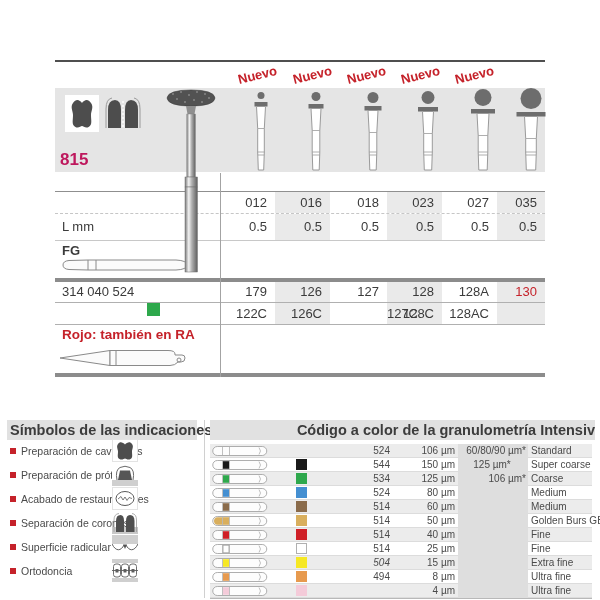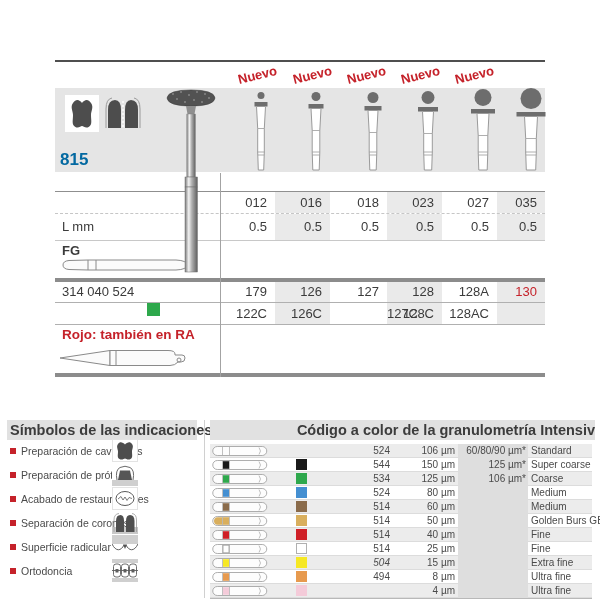--- a/index.html
+++ b/index.html
@@ -5,21 +5,21 @@
   html,body{margin:0;padding:0;background:#fff;}
   .page{position:relative;width:600px;height:600px;background:#ffffff;overflow:hidden;
         font-family:"Liberation Sans", sans-serif;color:#3b3b3b;}
   .abs{position:absolute;}
   
   .product-table{position:absolute;left:55px;top:60px;width:490px;height:322px;}
   .top-border{position:absolute;left:0;top:0;width:490px;height:2px;background:#4f4f4f;}
   .band{position:absolute;left:0;top:28px;width:490px;height:84px;background:#e5e5e5;}
   .tooth-box{position:absolute;left:10px;top:7px;width:34px;height:37px;background:#fff;}
   .sep-box{position:absolute;left:49px;top:7px;width:38px;height:37px;}
-  .prod-num{position:absolute;left:5px;top:62px;font-size:17px;font-weight:bold;color:#0369a1;}
+  .prod-num{position:absolute;left:5px;top:62px;font-size:17px;font-weight:bold;color:#be185d;}
   .nuevo{position:absolute;font-size:13px;font-weight:bold;transform:rotate(-14deg);transform-origin:left bottom;white-space:nowrap;}
   .hline{position:absolute;left:0;width:490px;}
   .vdivider{position:absolute;left:165px;top:113px;width:1px;height:204px;background:#a3a3a3;}
   .row-label{position:absolute;left:7px;font-size:13px;white-space:nowrap;}
   .cell{position:absolute;font-size:13px;text-align:right;white-space:nowrap;}
   .shade{position:absolute;background:#eaeaea;}
   .rojo-note{position:absolute;left:7px;top:267px;font-size:13.5px;font-weight:bold;}
   .green-sq{position:absolute;left:92px;top:243px;width:13px;height:13px;}
   
   .title-bar{position:absolute;height:20px;background:#e1e1e1;font-size:14.5px;font-weight:bold;
@@ -332,21 +332,21 @@
         <div class="abs" style="left: 212px; top: 459px;">
           <svg width="56" height="12" viewBox="0 0 56 12">
             <rect x="0.75" y="1.5" width="54" height="9" rx="4.5" fill="#fdfdfd" stroke="#a5a5a5" stroke-width="0.9"></rect>
             <rect x="11" y="2.2" width="6" height="7.6" fill="#1a1a1a"></rect>
             <path d="M10.5,1.8 L10.5,10.2 M17.5,1.8 L17.5,10.2 M47,2.5 Q50,6 47,9.5" stroke="#b0b0b0" stroke-width="0.8" fill="none"></path>
           </svg>
         </div>
         <div class="gran-sq" style="top: 459px; background: rgb(26, 26, 26);"></div>
         <div class="gran-text" style="left: 318px; top: 458px; width: 72px; text-align: right;">544</div>
         <div class="gran-text" style="left: 394px; top: 458px; width: 61px; text-align: right;">150 µm</div>
-        <div class="gran-text" style="left: 458px; top: 458px; width: 68px; text-align: right;">125 µm*</div>
+        <div class="gran-text" style="left: 458px; top: 458px; width: 68px; text-align: center;">125 µm*</div>
         <div class="gran-text" style="left: 531px; top: 458px; width: 65px; text-align: left;">Super coarse</div>
         <div class="abs" style="left: 212px; top: 473px;">
           <svg width="56" height="12" viewBox="0 0 56 12">
             <rect x="0.75" y="1.5" width="54" height="9" rx="4.5" fill="#fdfdfd" stroke="#a5a5a5" stroke-width="0.9"></rect>
             <rect x="11" y="2.2" width="6" height="7.6" fill="#2ea84c"></rect>
             <path d="M10.5,1.8 L10.5,10.2 M17.5,1.8 L17.5,10.2 M47,2.5 Q50,6 47,9.5" stroke="#b0b0b0" stroke-width="0.8" fill="none"></path>
           </svg>
         </div>
         <div class="gran-sq" style="top: 473px; background: rgb(46, 168, 76);"></div>
         <div class="gran-text" style="left: 318px; top: 472px; width: 72px; text-align: right;">534</div>

